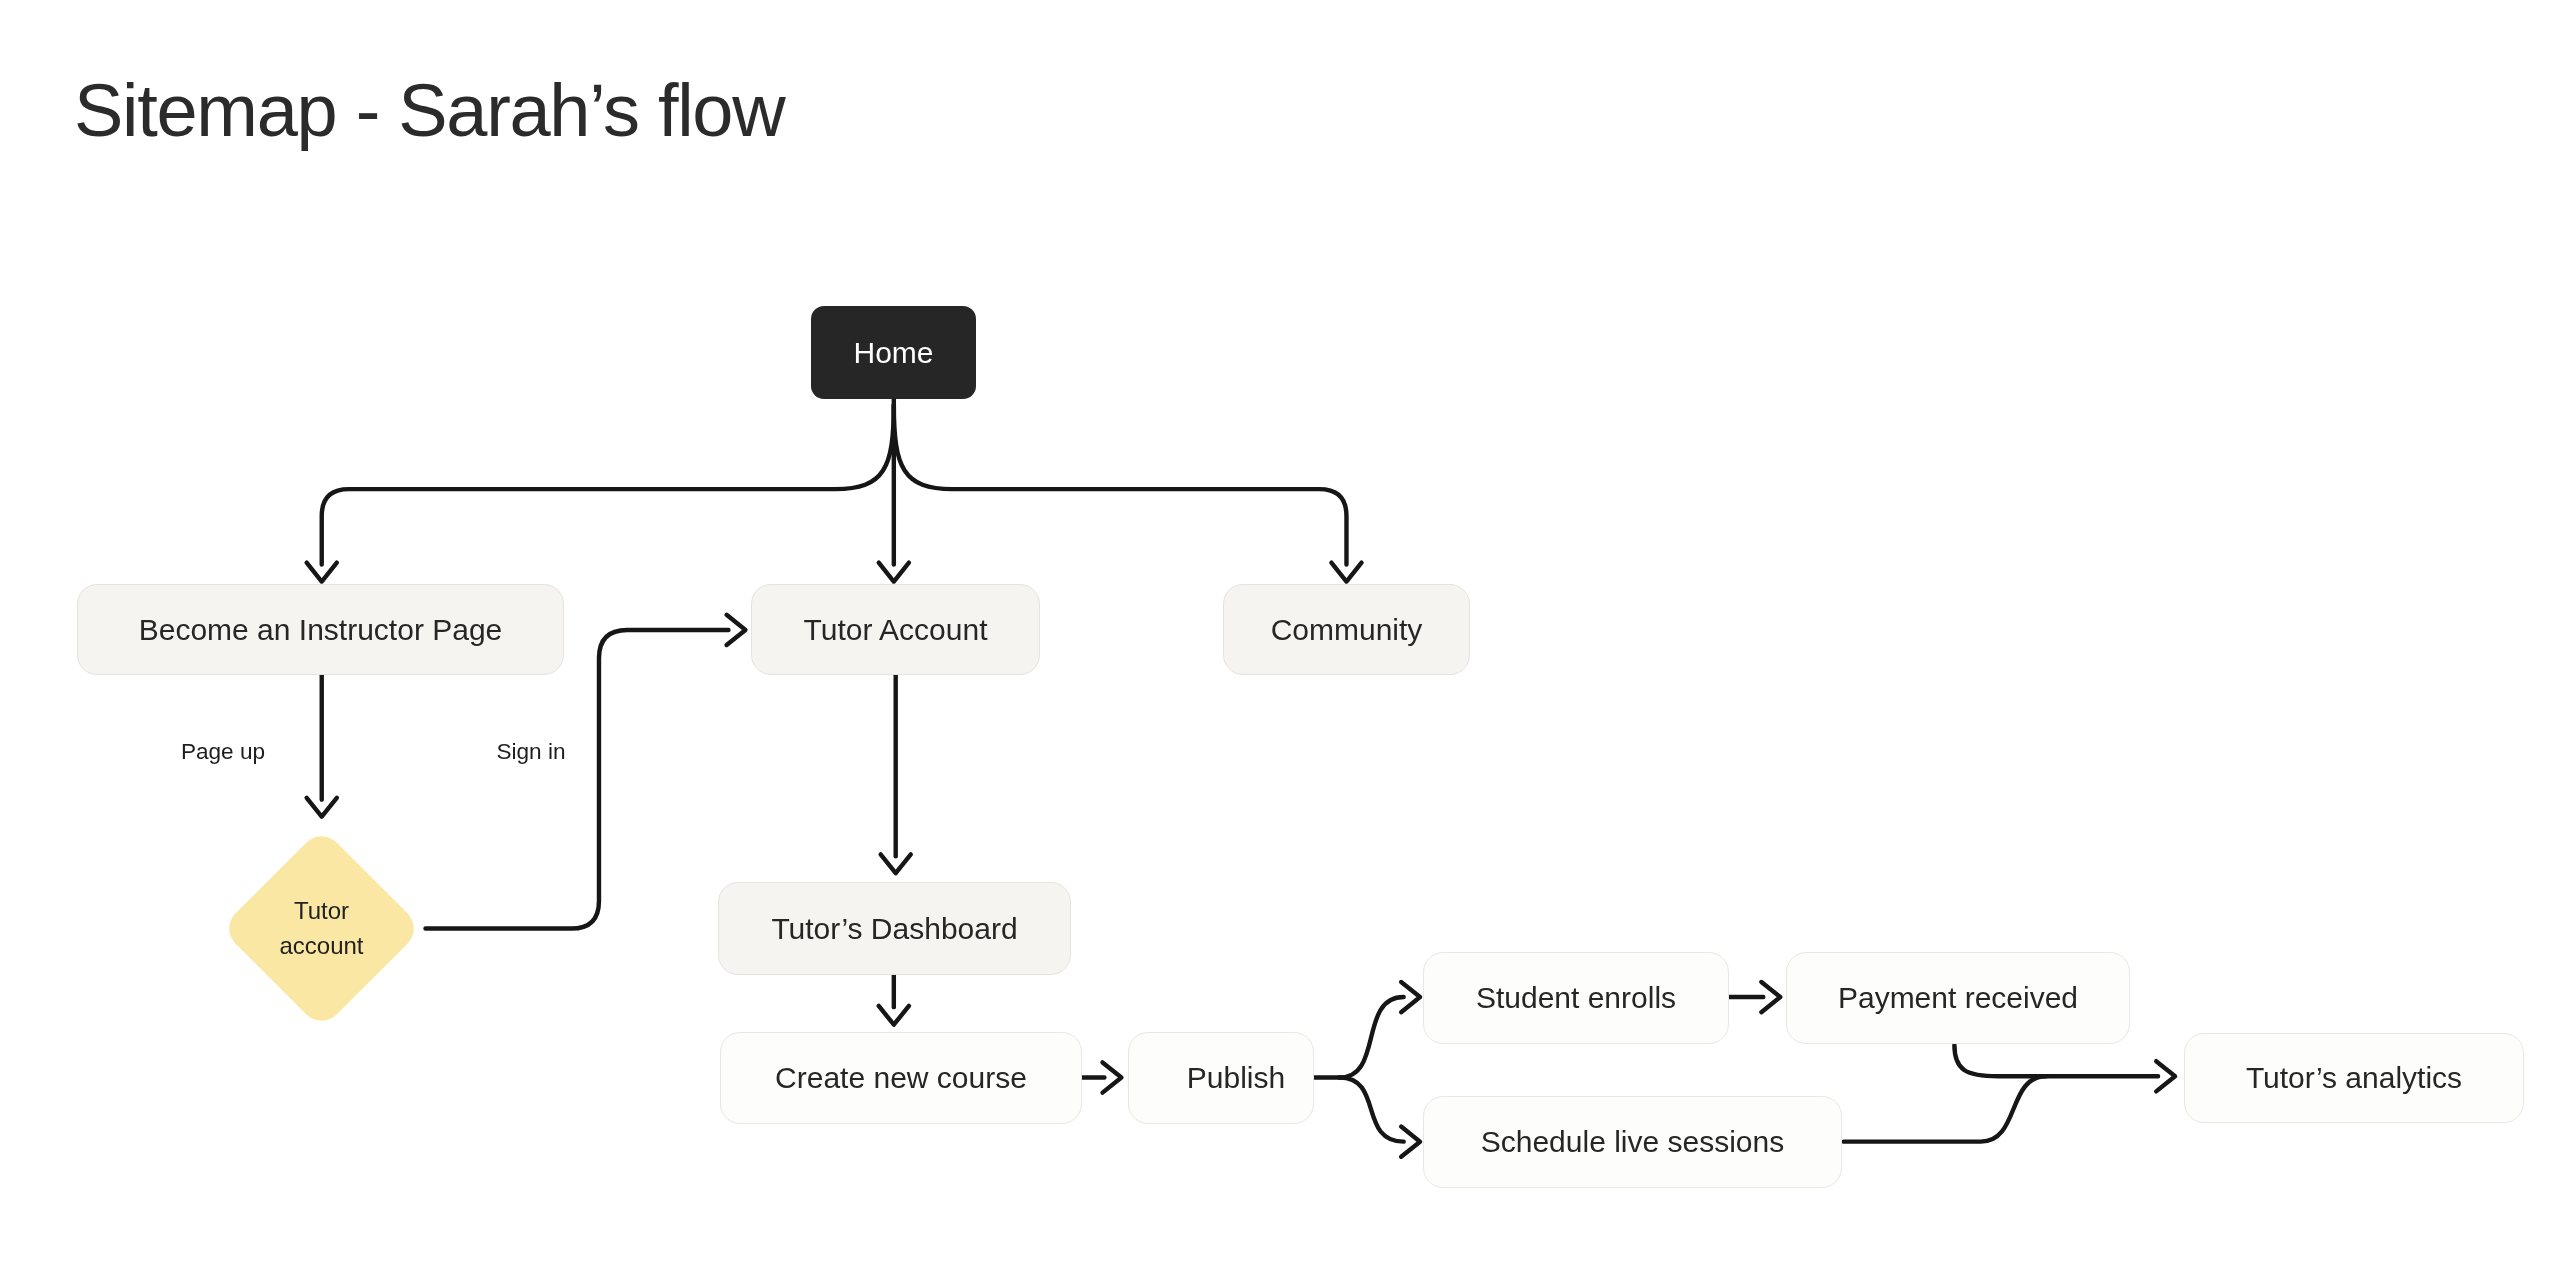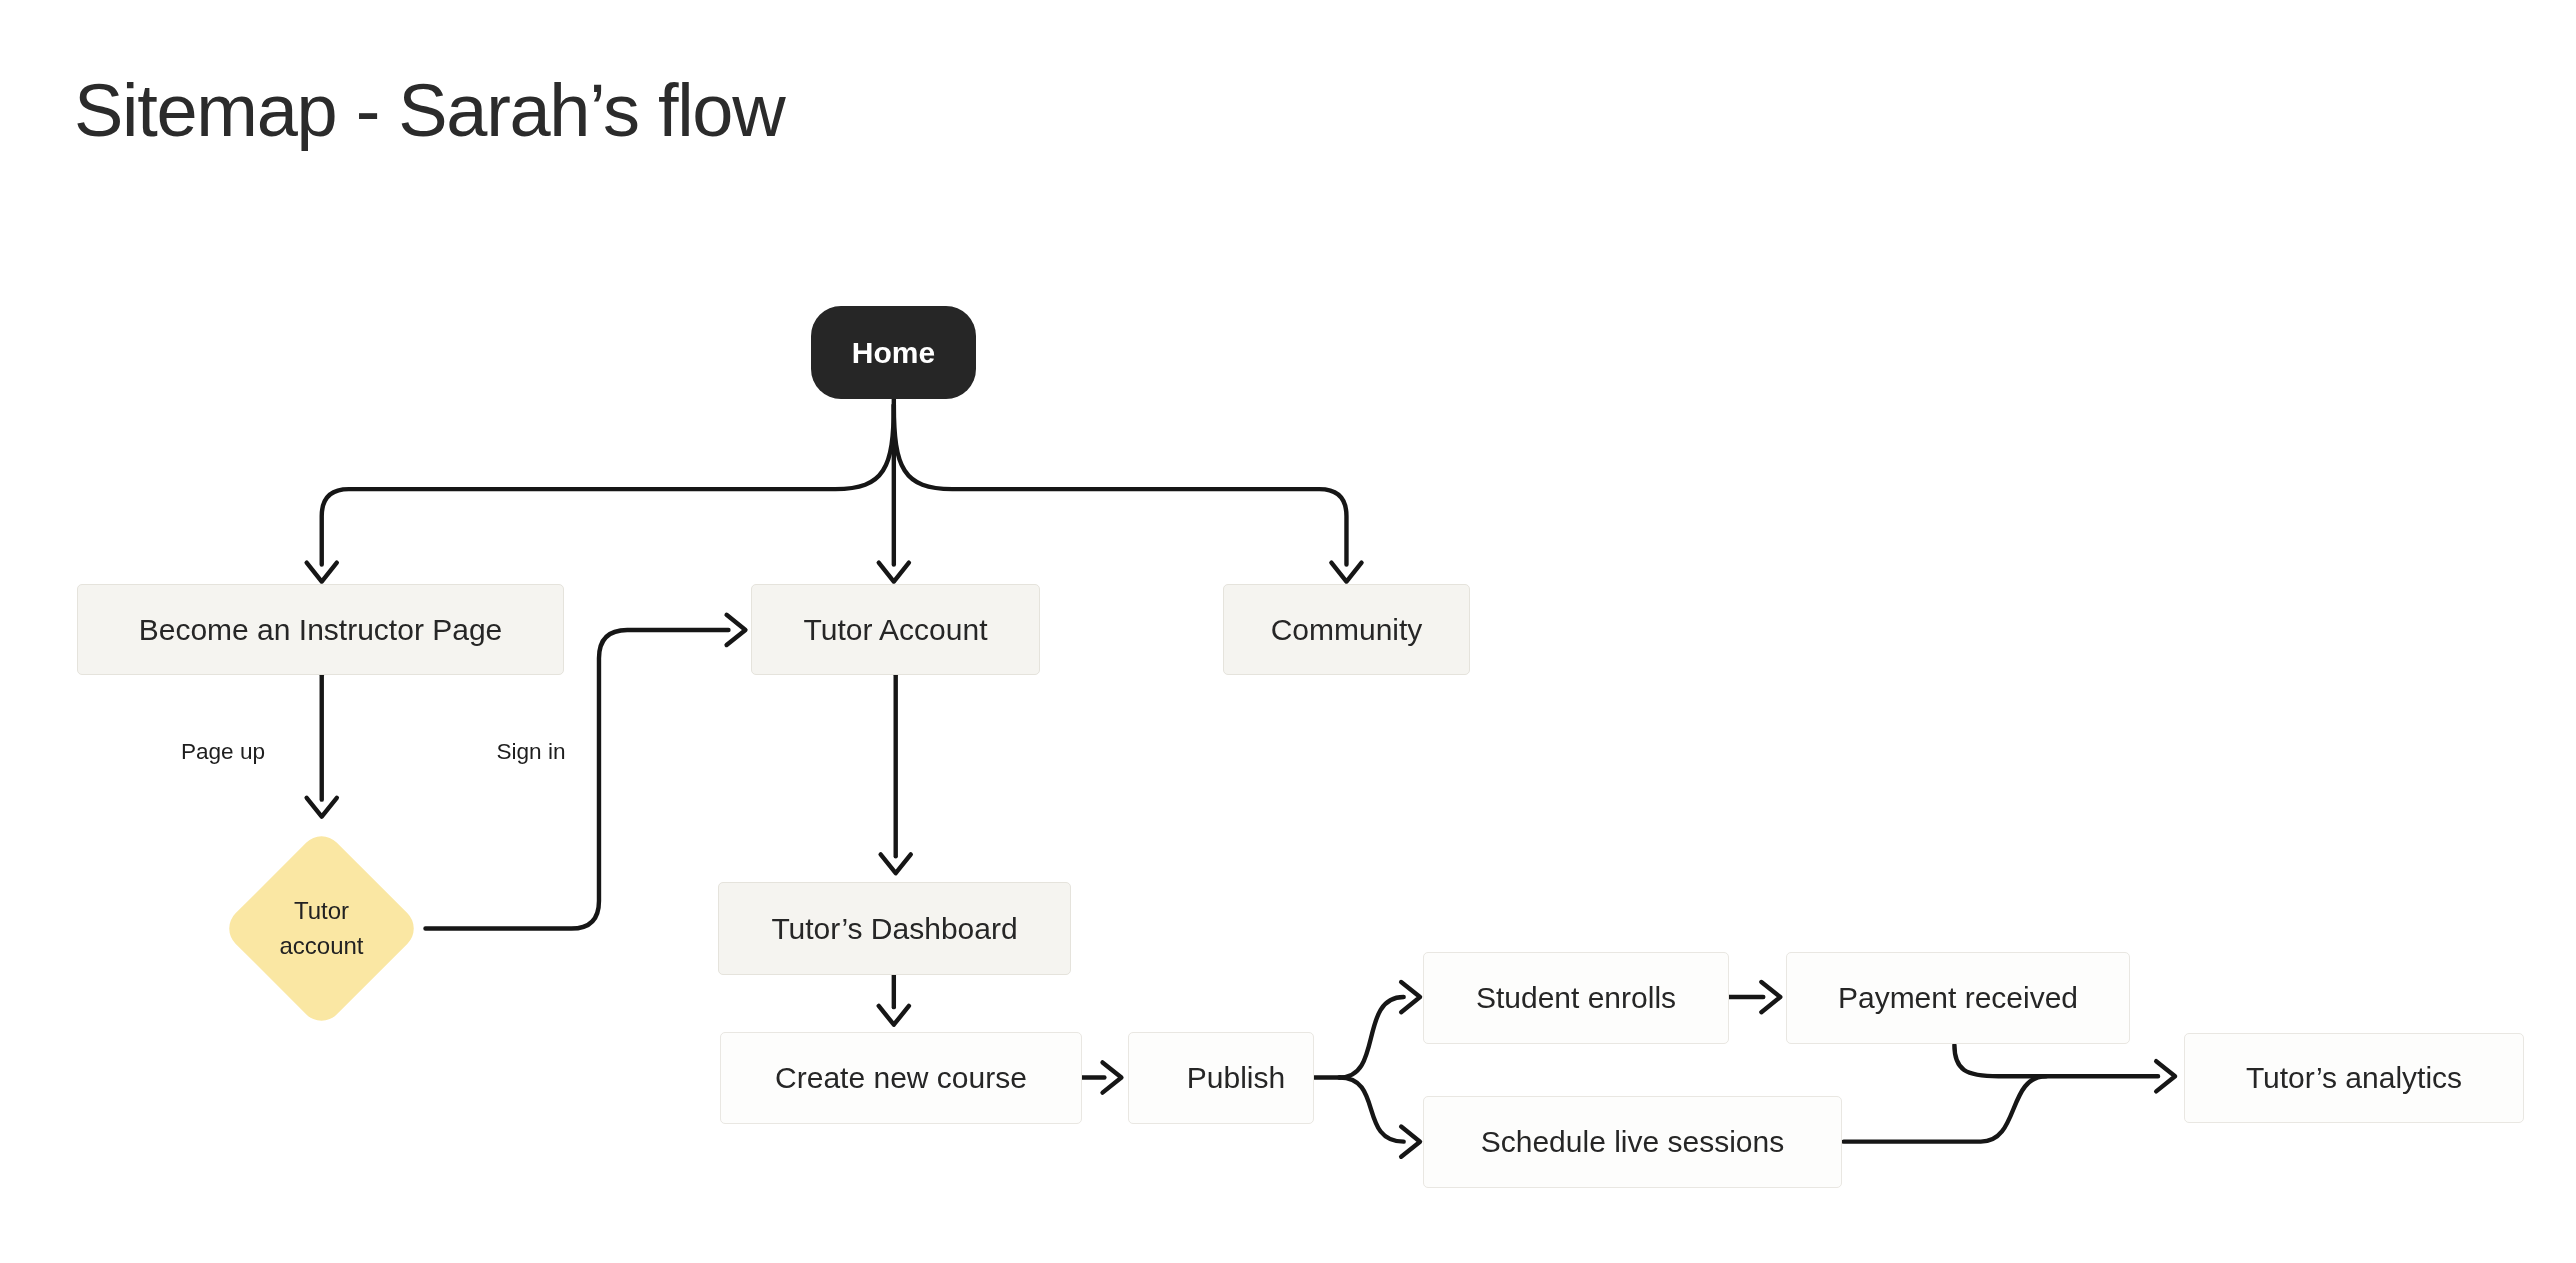--- a/index.html
+++ b/index.html
@@ -12,24 +12,24 @@
   html,body{width:2576px;height:1263px;background:var(--bg);overflow:hidden;}
   body{font-family:"Liberation Sans", sans-serif;color:var(--text);}
   .canvas{position:absolute;left:0;top:0;width:2576px;height:1263px;}
   .edges{position:absolute;left:0;top:0;width:2576px;height:1263px;pointer-events:none;}
   .edges path{fill:none;stroke:var(--line);stroke-width:7;}
   .edges path.arrowhead{stroke-linecap:round;stroke-linejoin:round;}
   .edges path.conn{stroke-linecap:round;}
   .page-title{position:absolute;left:74px;top:68px;font-size:74px;font-weight:400;
     letter-spacing:-1.3px;color:var(--title);white-space:nowrap;text-align:center;}
   .node{position:absolute;display:flex;align-items:center;justify-content:center;
-    font-size:30px;color:var(--text);border-radius:5px;white-space:nowrap;text-align:center;}
+    font-size:30px;color:var(--text);border-radius:20px;white-space:nowrap;text-align:center;}
   .node.beige{background:var(--beige-fill);border:1.3px solid var(--beige-border);}
   .node.white{background:var(--white-fill);border:1.3px solid var(--white-border);}
-  .node.home{background:var(--home-bg);color:var(--home-text);border:none;border-radius:30px;font-weight:bold;}
+  .node.home{background:var(--home-bg);color:var(--home-text);border:none;border-radius:13px;}
   .diamond{position:absolute;left:250px;top:857px;width:143px;height:143px;
     background:var(--diamond-fill);border-radius:21.4px;transform:rotate(45deg);}
   .diamond-label{position:absolute;left:50%;top:50%;width:138px;
     transform:translate(-50%,-50%) rotate(-45deg);text-align:center;
     font-size:24px;line-height:1.45;color:#222;}
   .edge-label{position:absolute;transform:translate(-50%,-50%);font-size:22.6px;color:#1e1e1e;white-space:nowrap;}
 </style>
 </head>
 <body>
 

